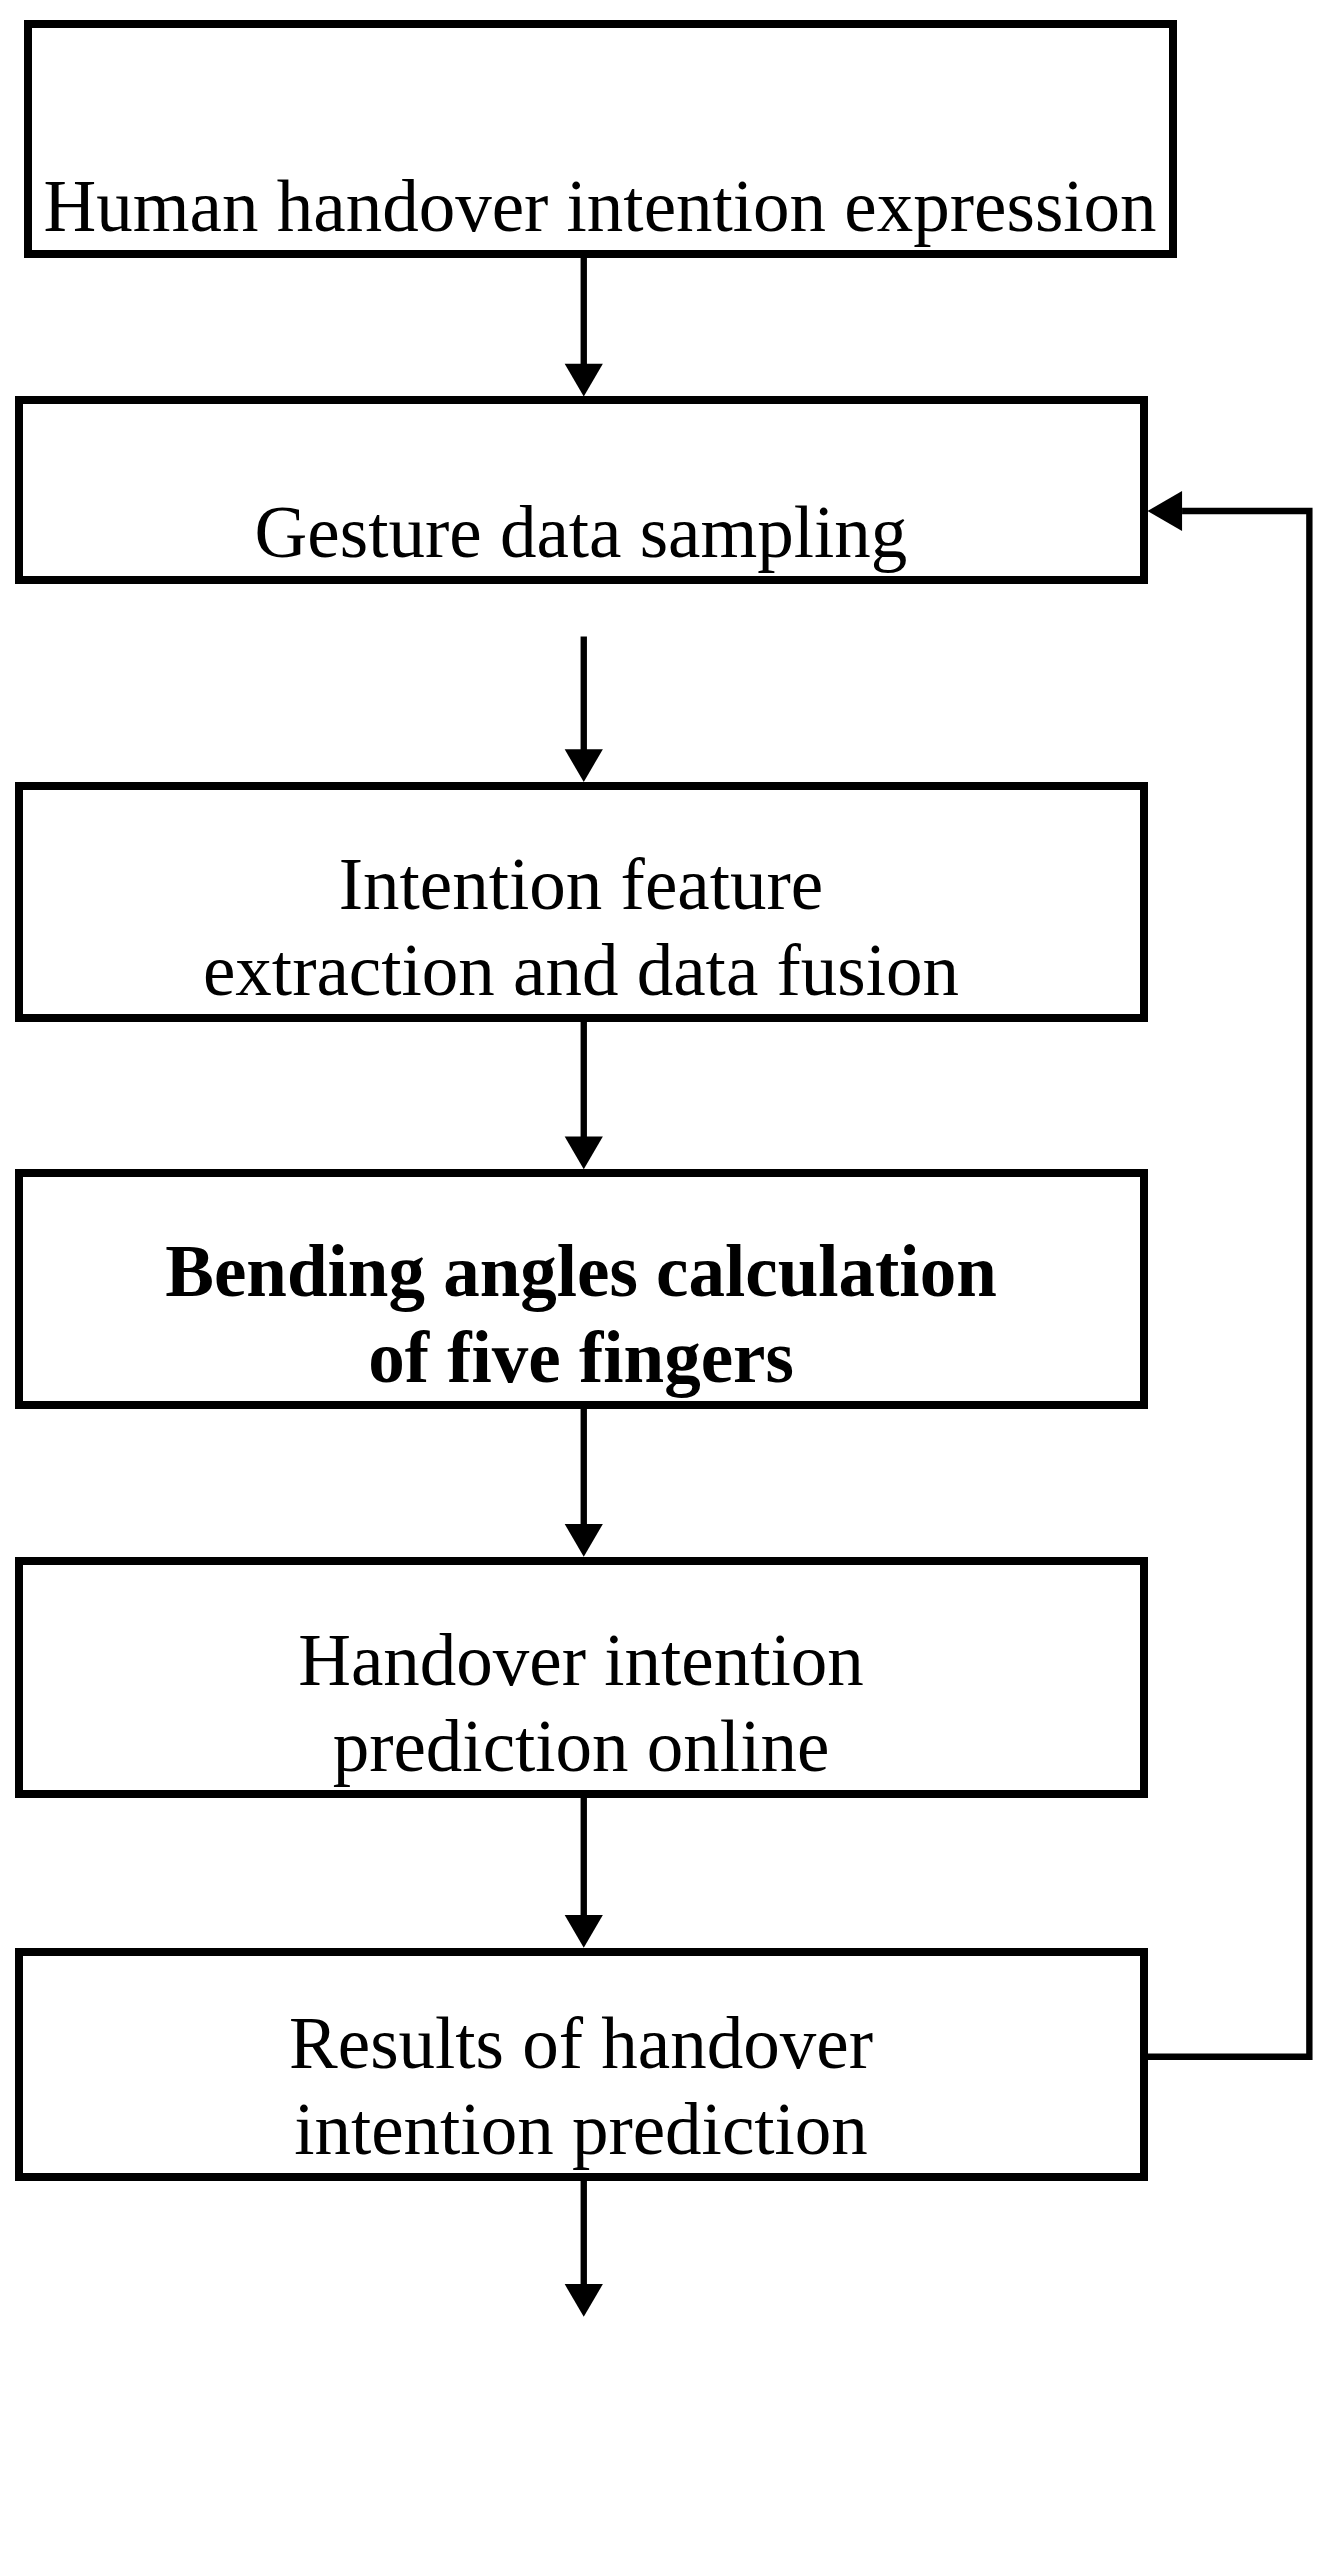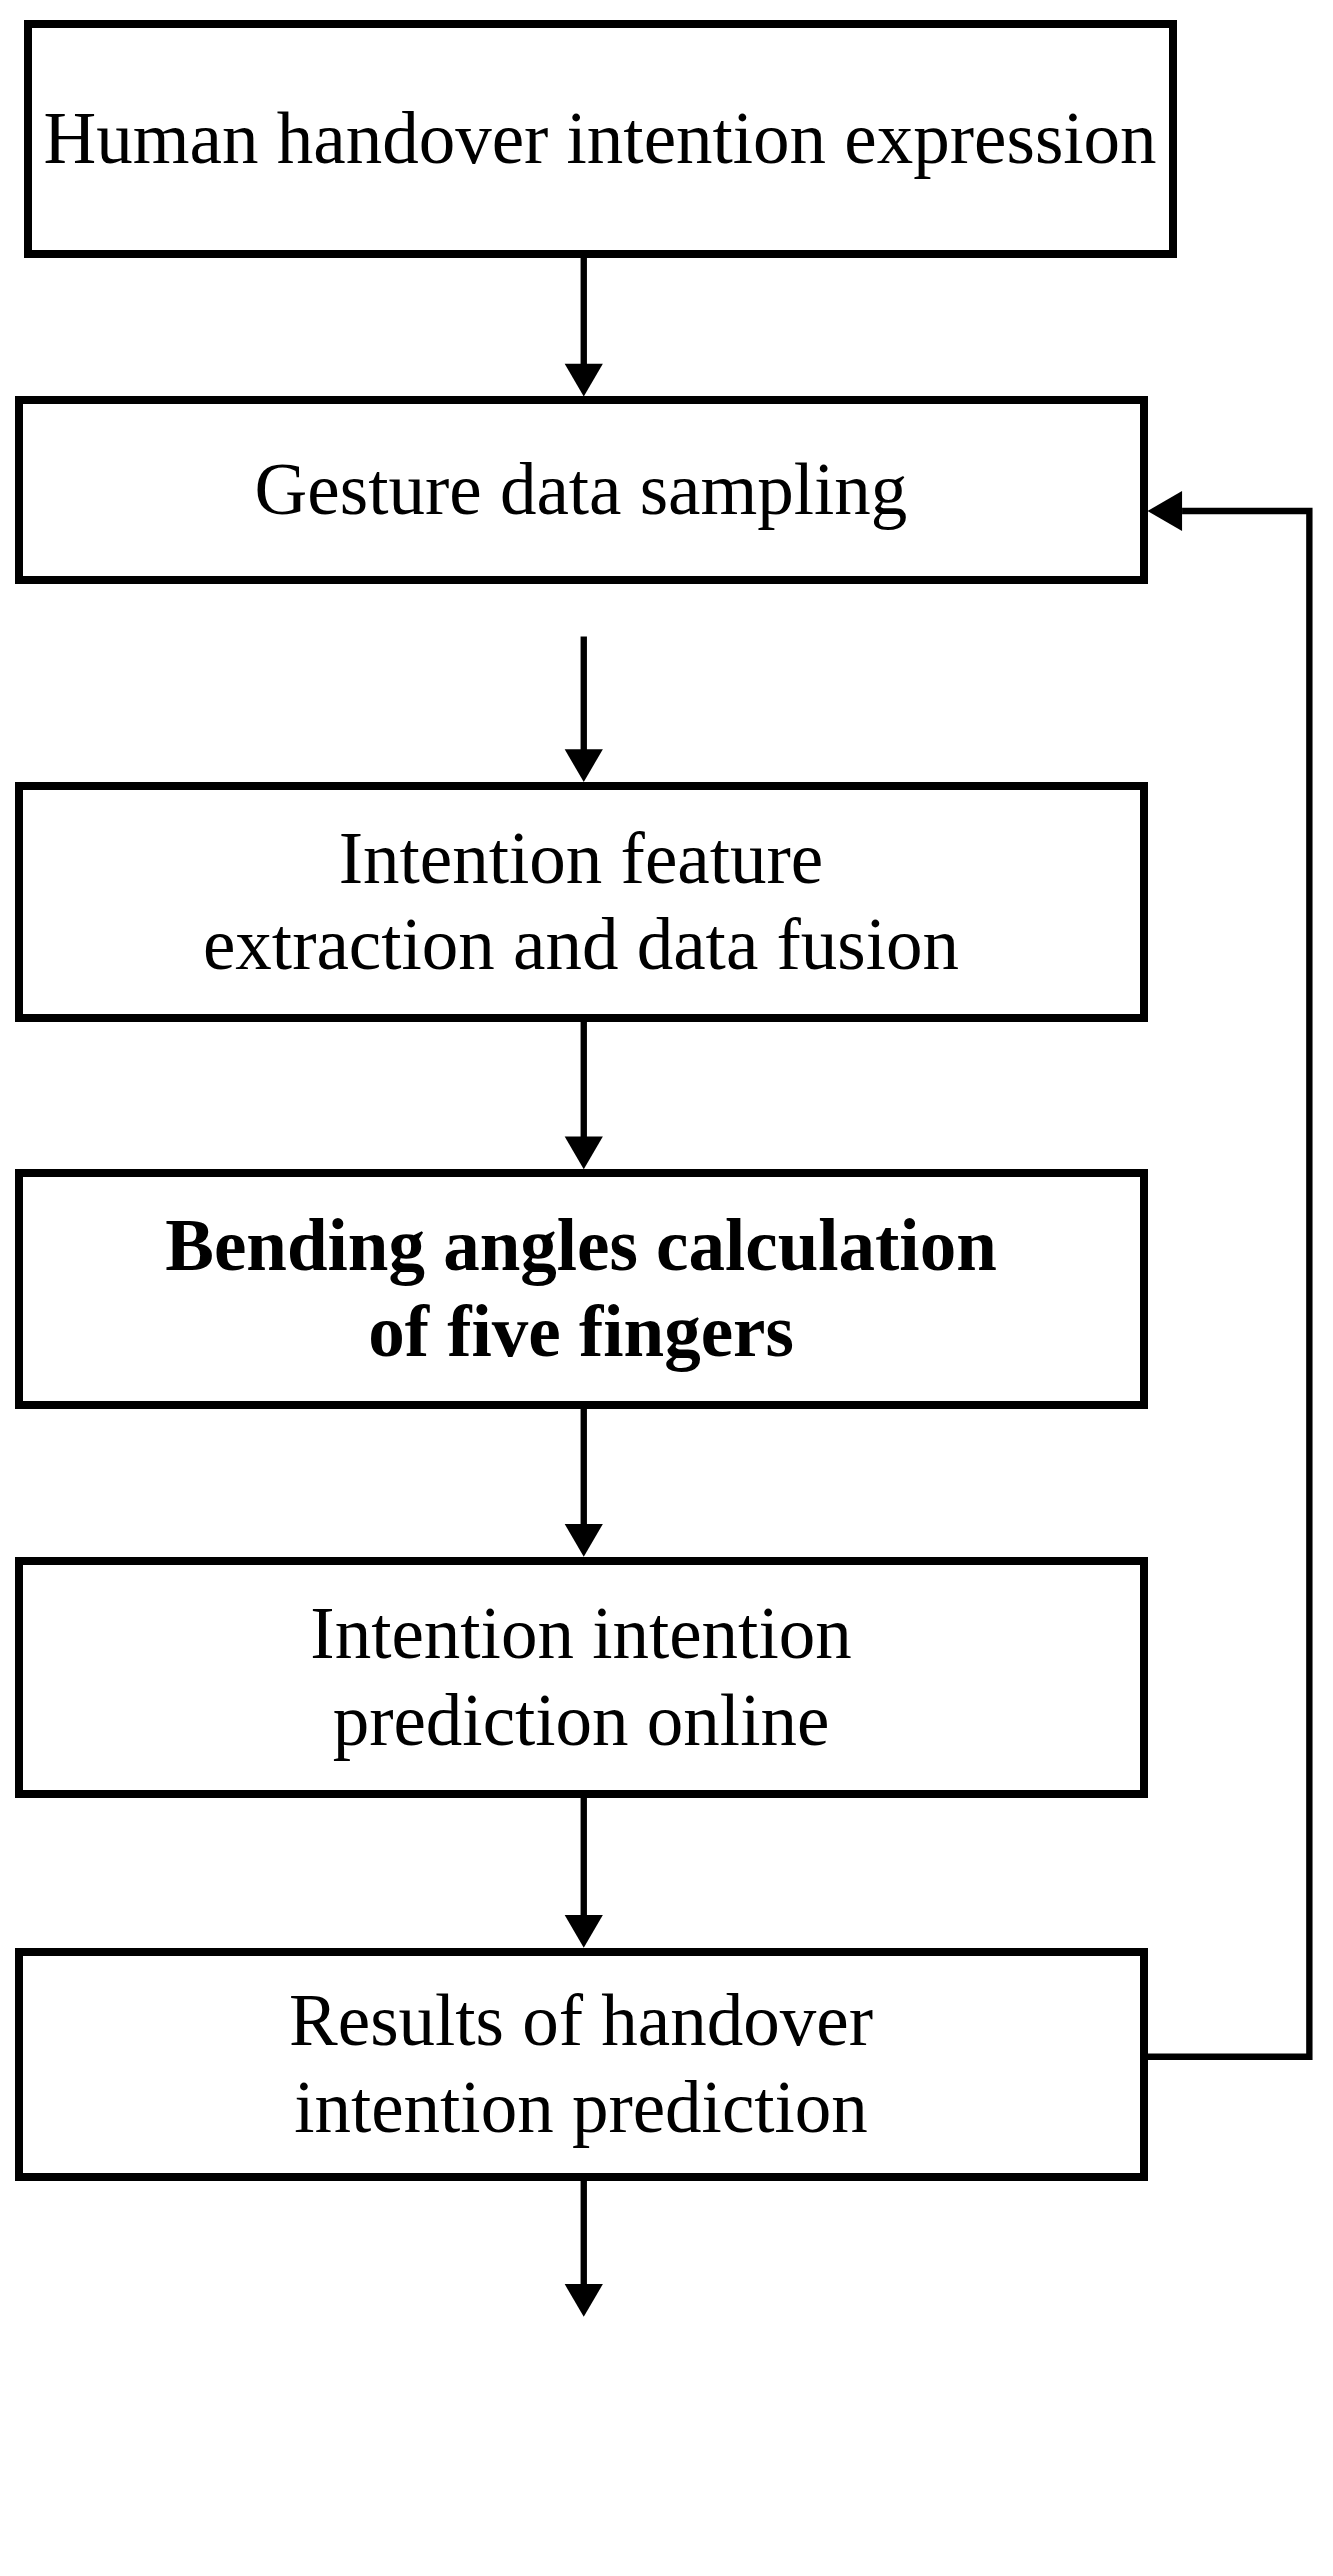--- a/index.html
+++ b/index.html
@@ -20,21 +20,21 @@
     width: 1333px;
     height: 2576px;
     background: #ffffff;
   }
   .node {
     position: absolute;
     box-sizing: border-box;
     border: 8.2px solid #000000;
     background: #ffffff;
     display: flex;
-    align-items: center;
+    align-items: flex-end;
     justify-content: center;
     text-align: center;
     color: #000000;
     font-size: 73px;
     line-height: 1.18;
     z-index: 1;
   }
   .node .label {
     white-space: pre-line;
     display: block;
@@ -84,21 +84,21 @@
     <span class="label">Intention feature
 extraction and data fusion</span>
   </div>
 
   <div class="node" id="node-4">
     <span class="label">Bending angles calculation
 of five fingers</span>
   </div>
 
   <div class="node" id="node-5">
-    <span class="label">Intention intention
+    <span class="label">Handover intention
 prediction online</span>
   </div>
 
   <div class="node" id="node-6">
     <span class="label">Results of handover
 intention prediction</span>
   </div>
 
 
   <svg class="connectors" viewBox="0 0 1466 2833">

